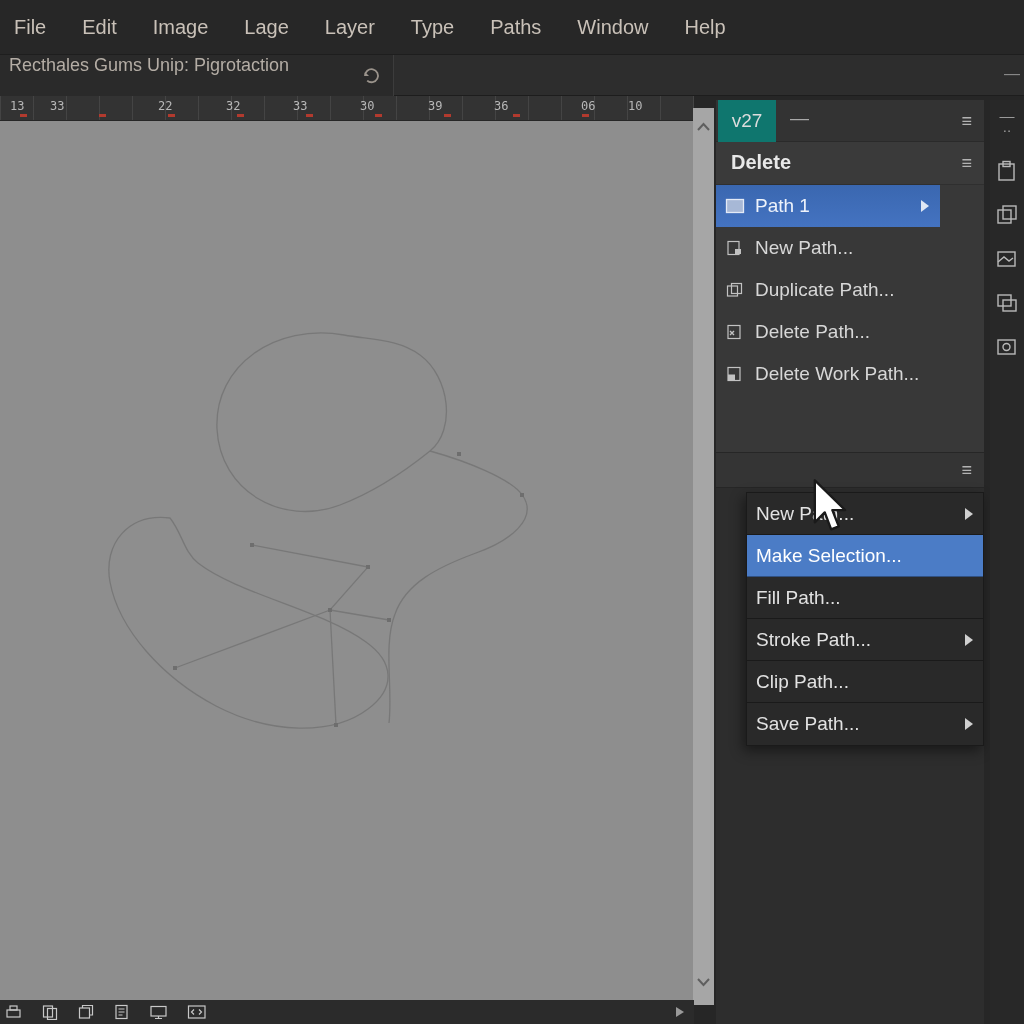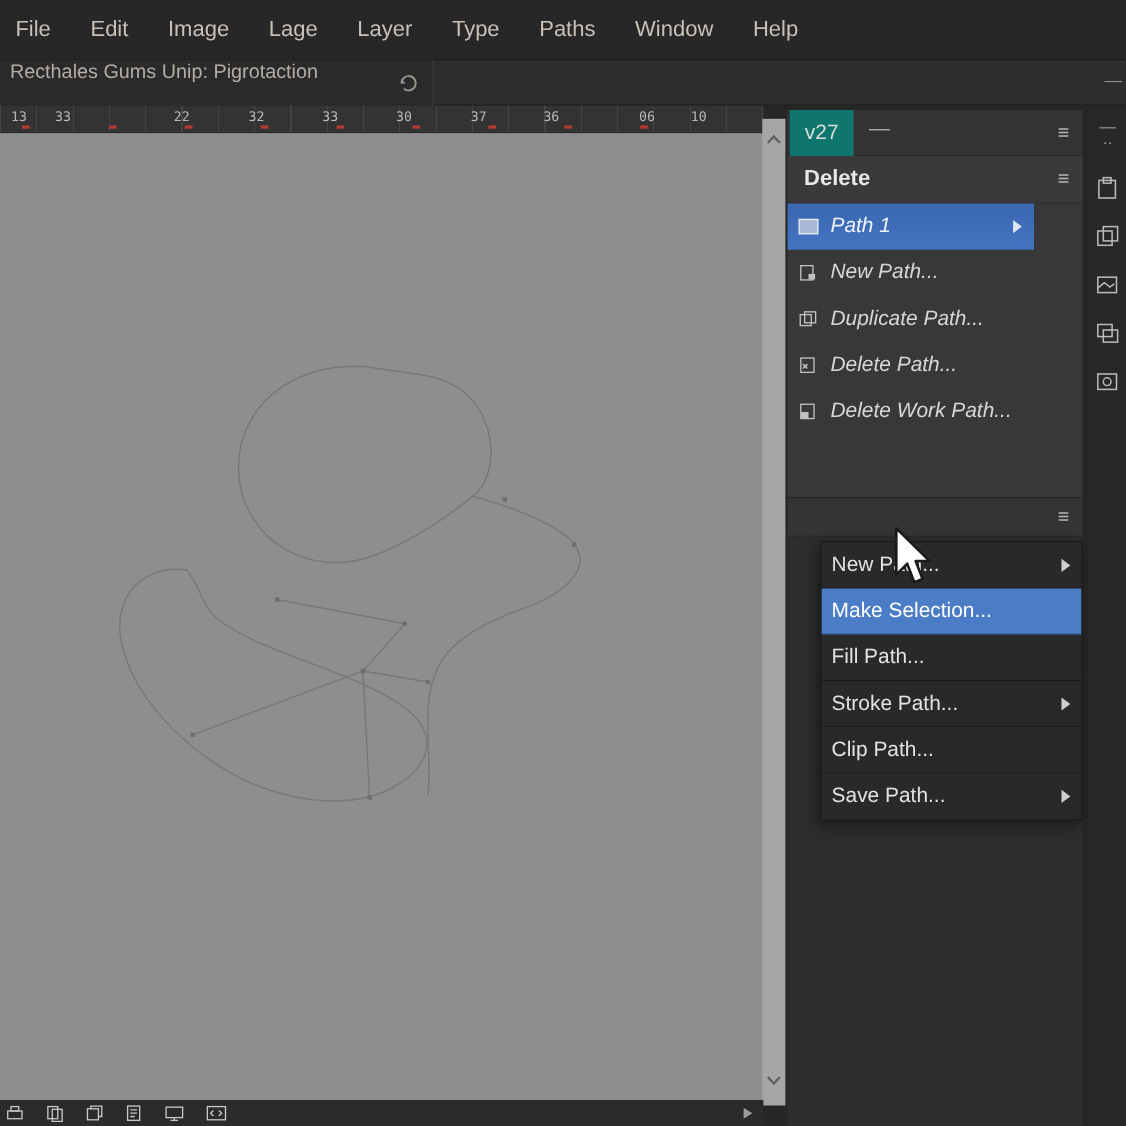--- a/index.html
+++ b/index.html
@@ -44,21 +44,21 @@
   
   .rightpanel { position:absolute; left:716px; top:100px; width:268px; height:924px; background:#2d2d2d; }
   .panel-upper { position:absolute; left:0; top:0; width:268px; height:352px; background:#383838; }
   .tabsrow { position:absolute; left:0; top:0; width:268px; height:42px; background:#333333; border-bottom:1px solid #2a2a2a; }
   .doc-tab { position:absolute; left:2px; top:0; width:58px; height:42px; background:#0f766e; color:#dcdcdc;
              font-size:19px; display:flex; align-items:center; justify-content:center; }
   .tab-dash { position:absolute; left:74px; top:7px; color:#a9a9a9; font-size:19px; }
   .menu-glyph { position:absolute; right:12px; top:50%; transform:translateY(-50%); color:#b3b3b3; font-size:18px; cursor:pointer; }
   .titlerow { position:absolute; left:0; top:42px; width:268px; height:43px; background:#3a3a3a; border-bottom:1px solid #2f2f2f; }
   .panel-title { position:absolute; left:15px; top:9px; color:#e8e8e8; font-size:20px; font-weight:bold; }
-  .plist { position:absolute; left:0; top:85px; width:224px;font-style:italic; }
+  .plist { position:absolute; left:0; top:85px; width:224px; }
   .prow { height:42px; display:flex; align-items:center; gap:10px; padding-left:9px; color:#d7d7d7; font-size:19px; cursor:pointer; position:relative; }
   .prow.selected { background:linear-gradient(#3a67b0,#4473c1); color:#eef3fb; }
   .row-arrow { position:absolute; right:11px; top:50%; transform:translateY(-50%);
                width:0; height:0; border-left:8px solid #dfe7f4; border-top:6px solid transparent; border-bottom:6px solid transparent; }
   .seprow { position:absolute; left:0; top:352px; width:268px; height:36px; background:#343434;
             border-top:1px solid #262626; border-bottom:1px solid #262626; }
   .panel-lower { position:absolute; left:0; top:388px; width:268px; height:536px; background:#2d2d2d; }
 
   
   .context-menu { position:absolute; left:30px; top:392px; width:238px; background:#292929;
@@ -118,21 +118,21 @@
   </div>
 
   <div class="ruler">
     <div class="ticks">
       <span>13</span>
       <span>33</span>
       <span>22</span>
       <span>32</span>
       <span>33</span>
       <span>30</span>
-      <span>37</span>
+      <span>39</span>
       <span>36</span>
       <span>06</span>
       <span>10</span>
     </div>
     <div class="marks">
       <i></i>
         <i></i>
         <i></i>
         <i></i>
         <i></i>

